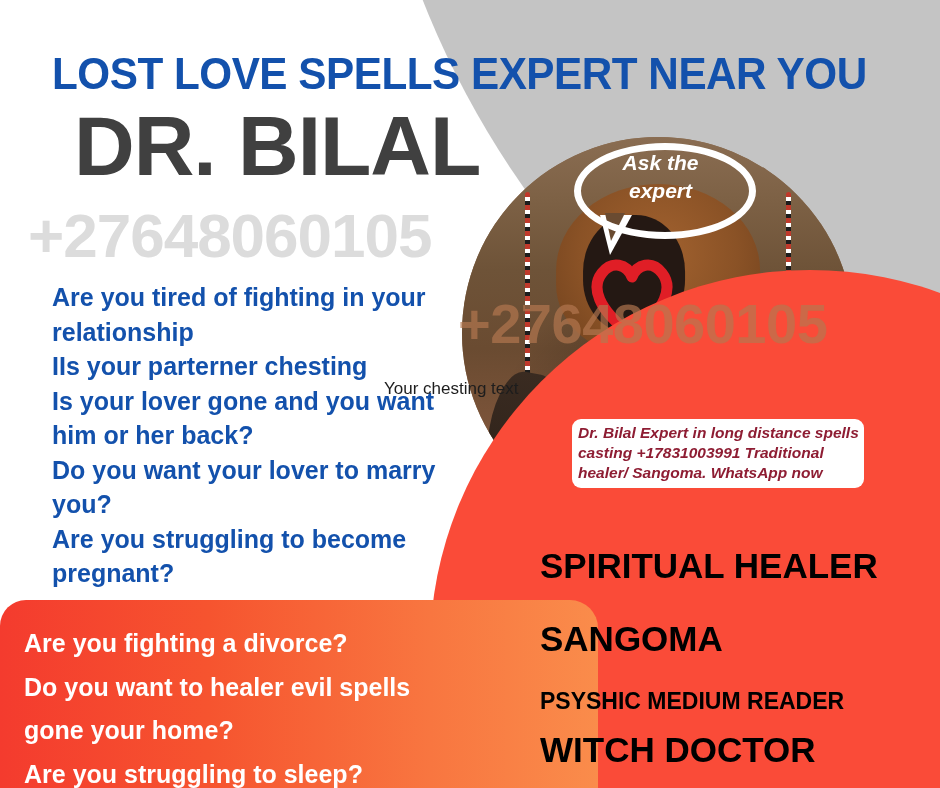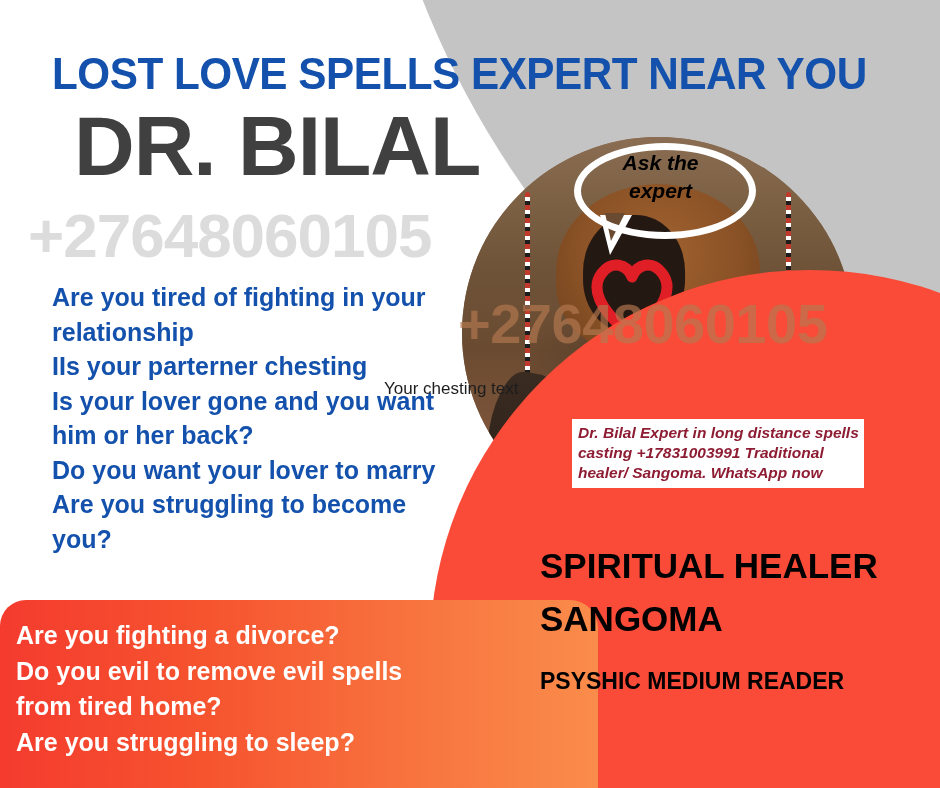--- a/index.html
+++ b/index.html
@@ -262,21 +262,21 @@
     border-right: 14px solid transparent;
     border-top: 28px solid #6a4b31;
     z-index: 4;
   }
   .bubble-text {
     position: absolute;
     left: 126px;
     top: 12px;
     width: 145px;
     z-index: 6;
-    color: #000000;
+    color: #ffffff;
     font-size: 21px;
     font-weight: bold;
     font-style: italic;
     line-height: 1.35;
     text-align: center;
   }
 
   
   .heart-wrap {
     position: absolute;
@@ -307,53 +307,54 @@
     top: 419px;
     width: 282px;
     padding: 4px 4px 6px 6px;
     background: #ffffff;
     z-index: 5;
     color: #8e1d33;
     font-size: 15.5px;
     font-weight: bold;
     font-style: italic;
     line-height: 1.28;
+    border-radius: 9px;
   }
   .caption-box p { margin: 0; white-space: nowrap; }
 
   
   .panel-left {
     position: absolute;
     left: 0px;
     top: 600px;
     width: 598px;
     height: 188px;
     background: linear-gradient(to right, #f43b2e 0%, #f6542f 35%, #f87640 72%, #fa8c4b 100%);
     border-radius: 26px 28px 0 0;
     z-index: 8;
     box-sizing: border-box;
     padding: 18px 0 0 16px;
     color: #ffffff;
     font-size: 25px;
     font-weight: bold;
     line-height: 1.42;
   }
-  .panel-left p { margin: 0; }
+  .panel-left p { margin: 8px; }
 
   
   .services {
     position: absolute;
     left: 540px;
     top: 545px;
     width: 400px;
     z-index: 9;
     color: #000000;
   }
   .svc-1 { font-size: 35px; font-weight: bold; line-height: 1.18; }
-  .svc-2 { font-size: 35px; font-weight: bold; line-height: 1.18; margin-top: 12px; }
+  .svc-2 { font-size: 35px; font-weight: bold; line-height: 1.18; margin-top: 32px; }
   .svc-3 { font-size: 23px; font-weight: bold; line-height: 1.18; margin-top: 28px; }
   .svc-4 { font-size: 35px; font-weight: bold; line-height: 1.18; margin-top: 14px; }
 </style>
 </head>
 <body>
 
 <div id="flyer">
 
   <div class="bg-gray"></div>
   <div class="bg-gray-2"></div>
@@ -404,32 +405,34 @@
   <div class="headline">LOST LOVE SPELLS EXPERT NEAR YOU</div>
   <div class="doctor-name">DR. BILAL</div>
 
   <div class="blue-list">
     <p>Are you tired of fighting in your</p>
     <p>relationship</p>
     <p>IIs your parterner chesting</p>
     <p>Is your lover gone and you want</p>
     <p>him or her back?</p>
     <p>Do you want your lover to marry</p>
+    <p>you?</p>
     <p>Are you struggling to become</p>
-    <p>you?</p>
+    <p>pregnant?</p>
   </div>
 
   <div class="placeholder-text">Your chesting text</div>
 
   <div class="panel-left">
     <p>Are you fighting a divorce?</p>
-    <p>Do you evil to remove evil spells</p>
-    <p>from tired home?</p>
+    <p>Do you want to healer evil spells</p>
+    <p>gone your home?</p>
     <p>Are you struggling to sleep?</p>
   </div>
 
   <div class="services">
     <div class="svc-1">SPIRITUAL HEALER</div>
     <div class="svc-2">SANGOMA</div>
     <div class="svc-3">PSYSHIC MEDIUM READER</div>
+    <div class="svc-4">WITCH DOCTOR</div>
   </div>
 
 </div>
 
 </body></html>

